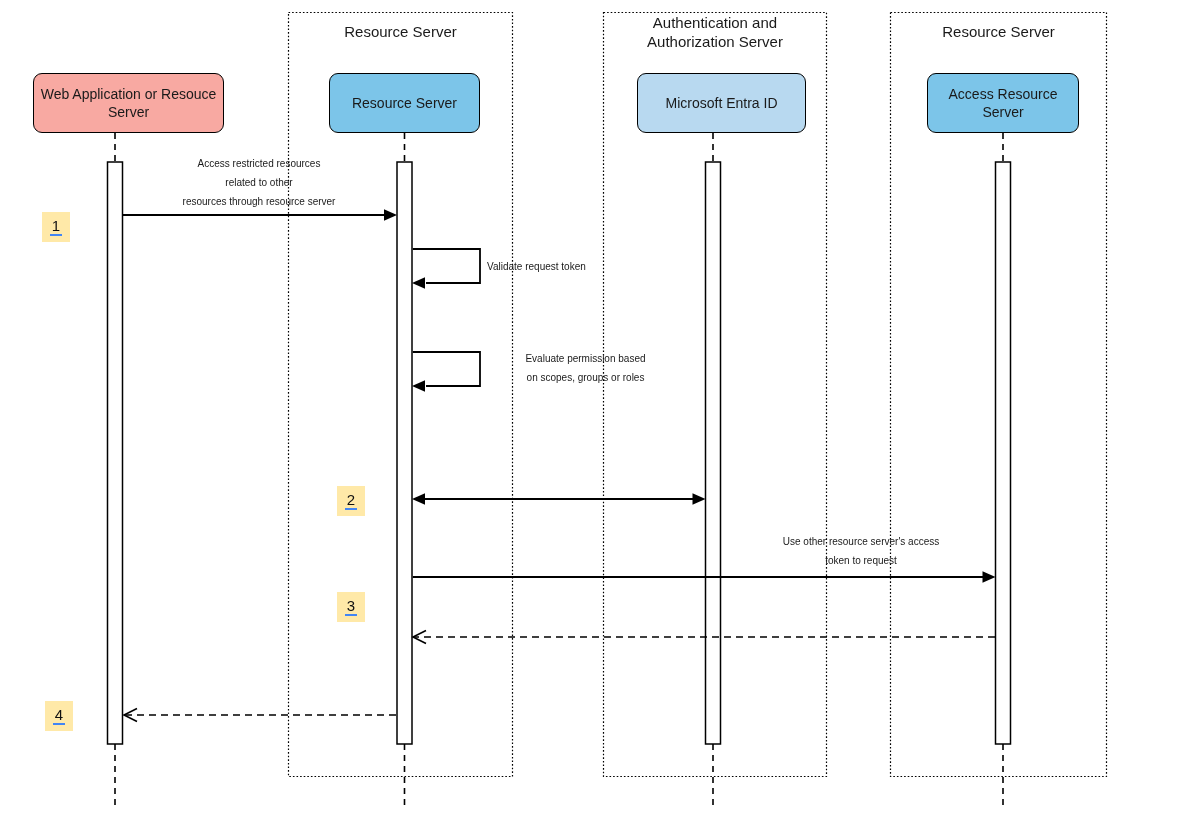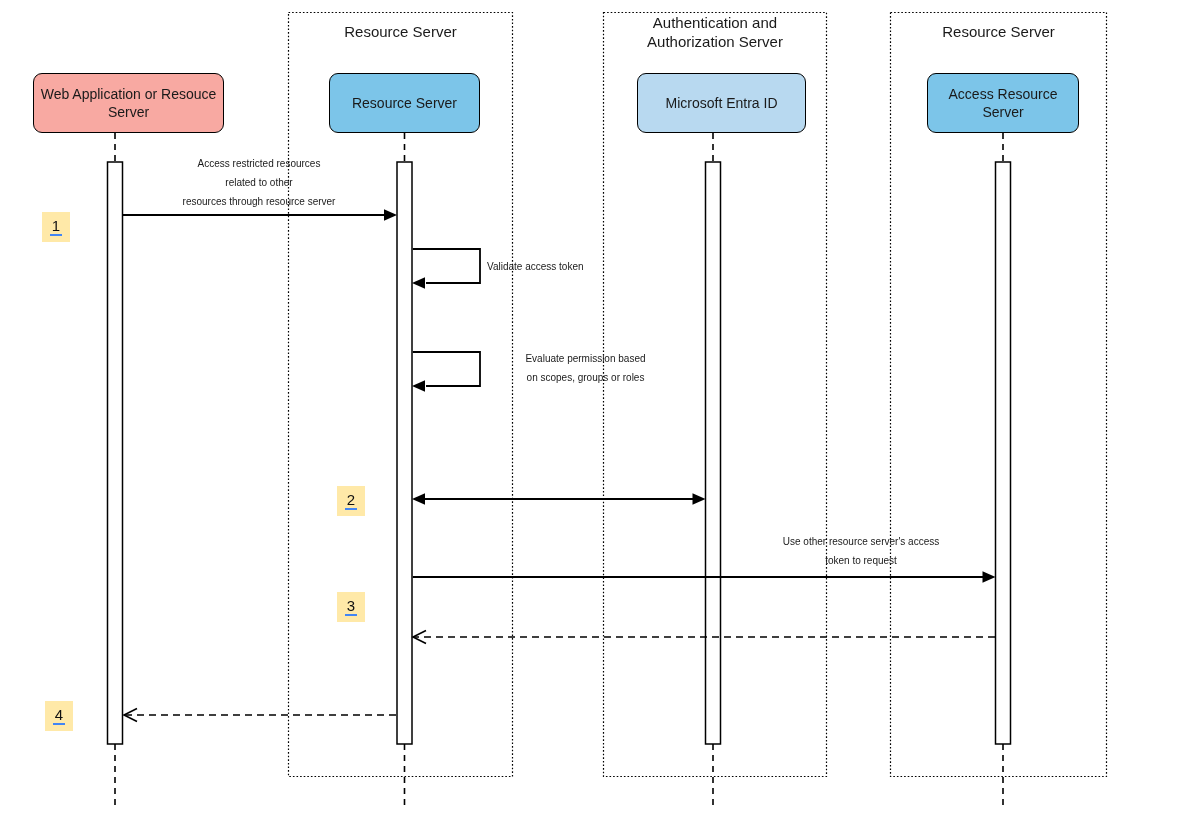--- a/index.html
+++ b/index.html
@@ -105,21 +105,21 @@
   <div class="container-title" style="left:890px; top:22px; width:217px;">Resource Server</div>
 
   <div class="actor pink" style="left:33px; width:191px;">Web Application or Resouce Server</div>
   <div class="actor blue" style="left:329px; width:151px;">Resource Server</div>
   <div class="actor light_blue" style="left:637px; width:169px;">Microsoft Entra ID</div>
   <div class="actor blue" style="left:927px; width:152px;">Access Resource Server</div>
 
   <div class="msg-label" style="left:120px; top:154px; width:278px;">Access restricted resources
 related to other
 resources through resource server</div>
-  <div class="msg-label left-align" style="left:487px; top:257px;">Validate access token</div>
+  <div class="msg-label left-align" style="left:487px; top:257px;">Validate request token</div>
   <div class="msg-label" style="left:487px; top:349px; width:197px;">Evaluate permission based
 on scopes, groups or roles</div>
   <div class="msg-label" style="left:723px; top:532px; width:276px;">Use other resource server's access
 token to request</div>
 
   <div class="badge" style="left:42px; top:212px;">
     <span>1</span>
   </div>
   <div class="badge" style="left:337px; top:486px;">
     <span>2</span>

